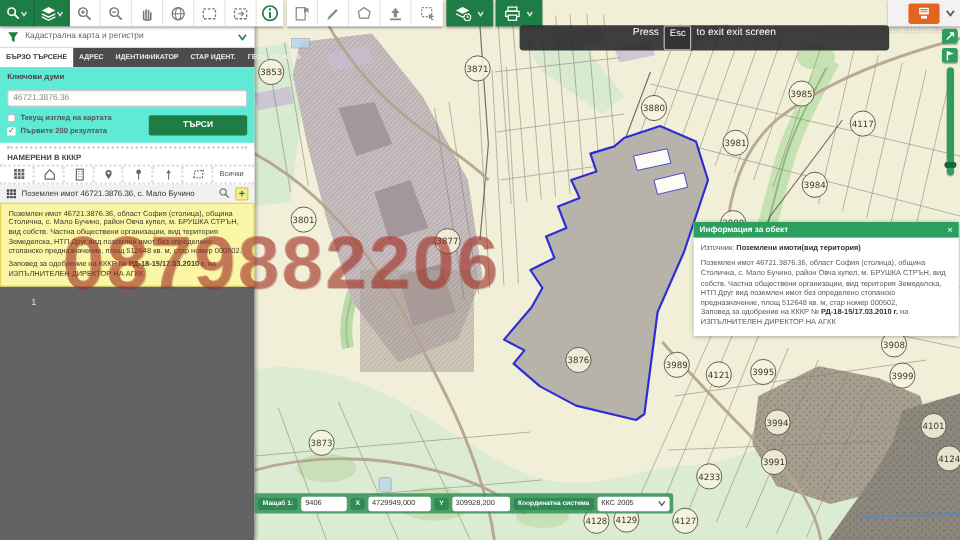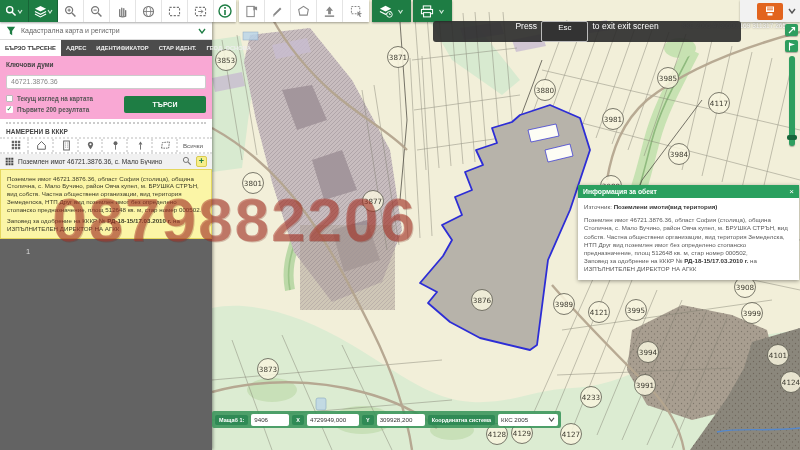--- a/index.html
+++ b/index.html
@@ -26,31 +26,31 @@
     display:flex;align-items:center;justify-content:flex-end;gap:5px;padding:0 4px;box-shadow:0 1px 2px rgba(0,0,0,.3);}
   .orange-btn{width:26px;height:17px;background:#e2641e;border-radius:2px;display:flex;align-items:center;justify-content:center;cursor:pointer;}
   .side-tools{position:absolute;right:2px;top:24px;z-index:18;display:flex;flex-direction:column;gap:4px;align-items:center;}
   .sq-green{width:13px;height:12px;background:#2e9e5f;border-radius:2px;display:flex;align-items:center;justify-content:center;cursor:pointer;box-shadow:0 1px 1px rgba(0,0,0,.3);}
   .vslider{width:6px;height:90px;background:#2e9e5f;border-radius:3px;position:relative;cursor:pointer;box-shadow:0 1px 1px rgba(0,0,0,.3);}
   .vslider .handle{position:absolute;left:-2px;bottom:6px;width:10px;height:5px;background:#17663a;border-radius:2px;}
 
   
   .fs-tip{position:absolute;left:433px;top:21px;width:308px;height:21px;z-index:30;background:rgba(42,42,42,.9);
     border-radius:3px;color:#fff;font-size:8.5px;display:flex;justify-content:center;gap:4px;}
-  .keycap{border:1px solid #bbb;border-radius:2px;padding:0 16px;font-size:8px;line-height:11px;background:#333;}
+  .keycap{border:1px solid #bbb;border-radius:2px;padding:0 4px;font-size:8px;line-height:11px;background:#333;}
 
   
   .sidebar{position:absolute;left:0;top:22px;width:212px;height:428px;z-index:15;background:#fff;
     box-shadow:1px 0 3px rgba(0,0,0,.4);display:flex;flex-direction:column;}
   .svc-row{height:18px;display:flex;align-items:center;gap:5px;padding:0 6px;border-bottom:1px solid #ddd;background:#fff;cursor:pointer;}
   .svc-row .lbl{font-size:7px;color:#666;flex:1;}
   .tabs{height:16px;background:#4c4c4c;display:flex;align-items:stretch;}
   .tab{font-size:5.8px;font-weight:bold;color:#eee;display:flex;align-items:center;padding:0 5px;cursor:pointer;white-space:nowrap;}
   .tab.active{background:#fff;color:#333;}
-  .form{padding:5px 6px 4px 6px;background:#f9a8d4;}
+  .form{padding:5px 6px 4px 6px;background:#5eead4;}
   .form .flabel{font-size:6.5px;font-weight:bold;color:#444;margin-bottom:2px;}
   .tinput{width:100%;height:14px;border:1px solid #ccc;border-radius:2px;font-size:7px;color:#888;padding:0 4px;background:#fff;}
   .opt-row{display:flex;margin-top:4px;}
   .opts{flex:1;}
   .opt{display:flex;align-items:center;gap:4px;font-size:6.3px;font-weight:bold;color:#555;height:11px;cursor:pointer;}
   .cbox{width:7px;height:7px;border:1px solid #bbb;border-radius:1px;background:#fff;display:inline-flex;align-items:center;justify-content:center;font-size:7px;color:#1e7d44;}
   .cbox.checked{border:none;font-weight:bold;}
   .search-btn{width:82px;height:17px;background:#1e7d44;color:#fff;font-size:7px;font-weight:bold;border:none;border-radius:2px;
     display:flex;align-items:center;justify-content:center;cursor:pointer;margin-top:3px;}
   .dotted-div{border-top:2px dotted #ccc;margin:3px 6px 0 6px;}

